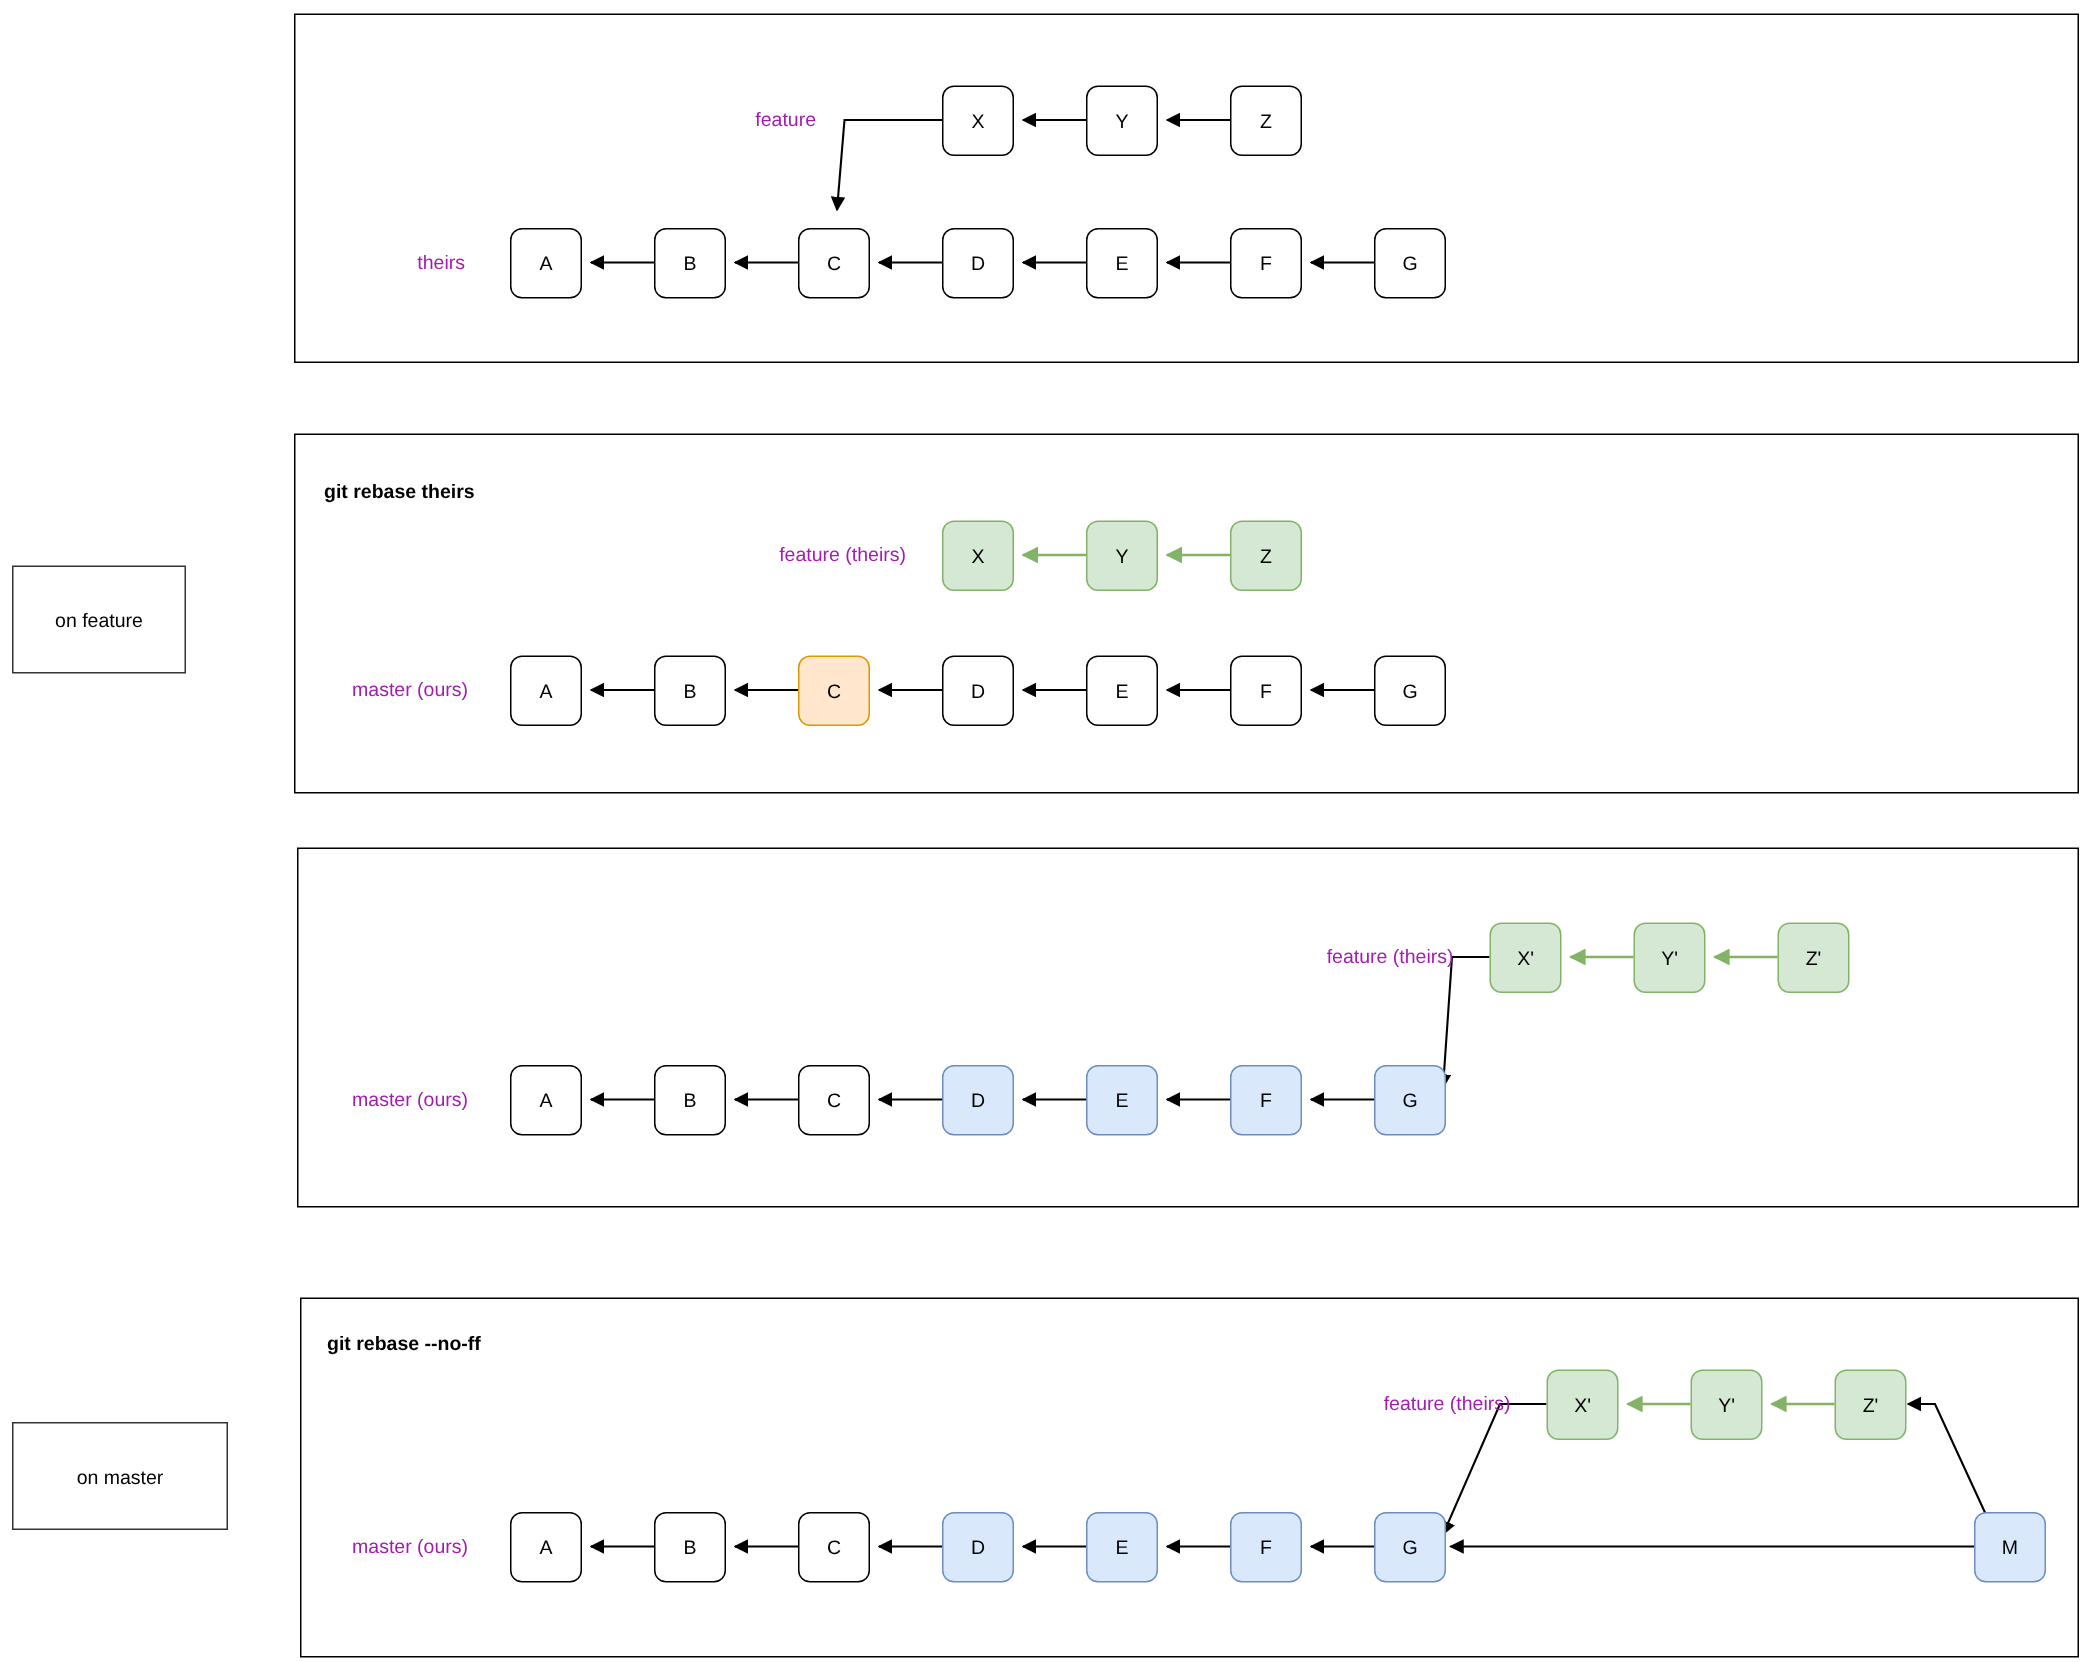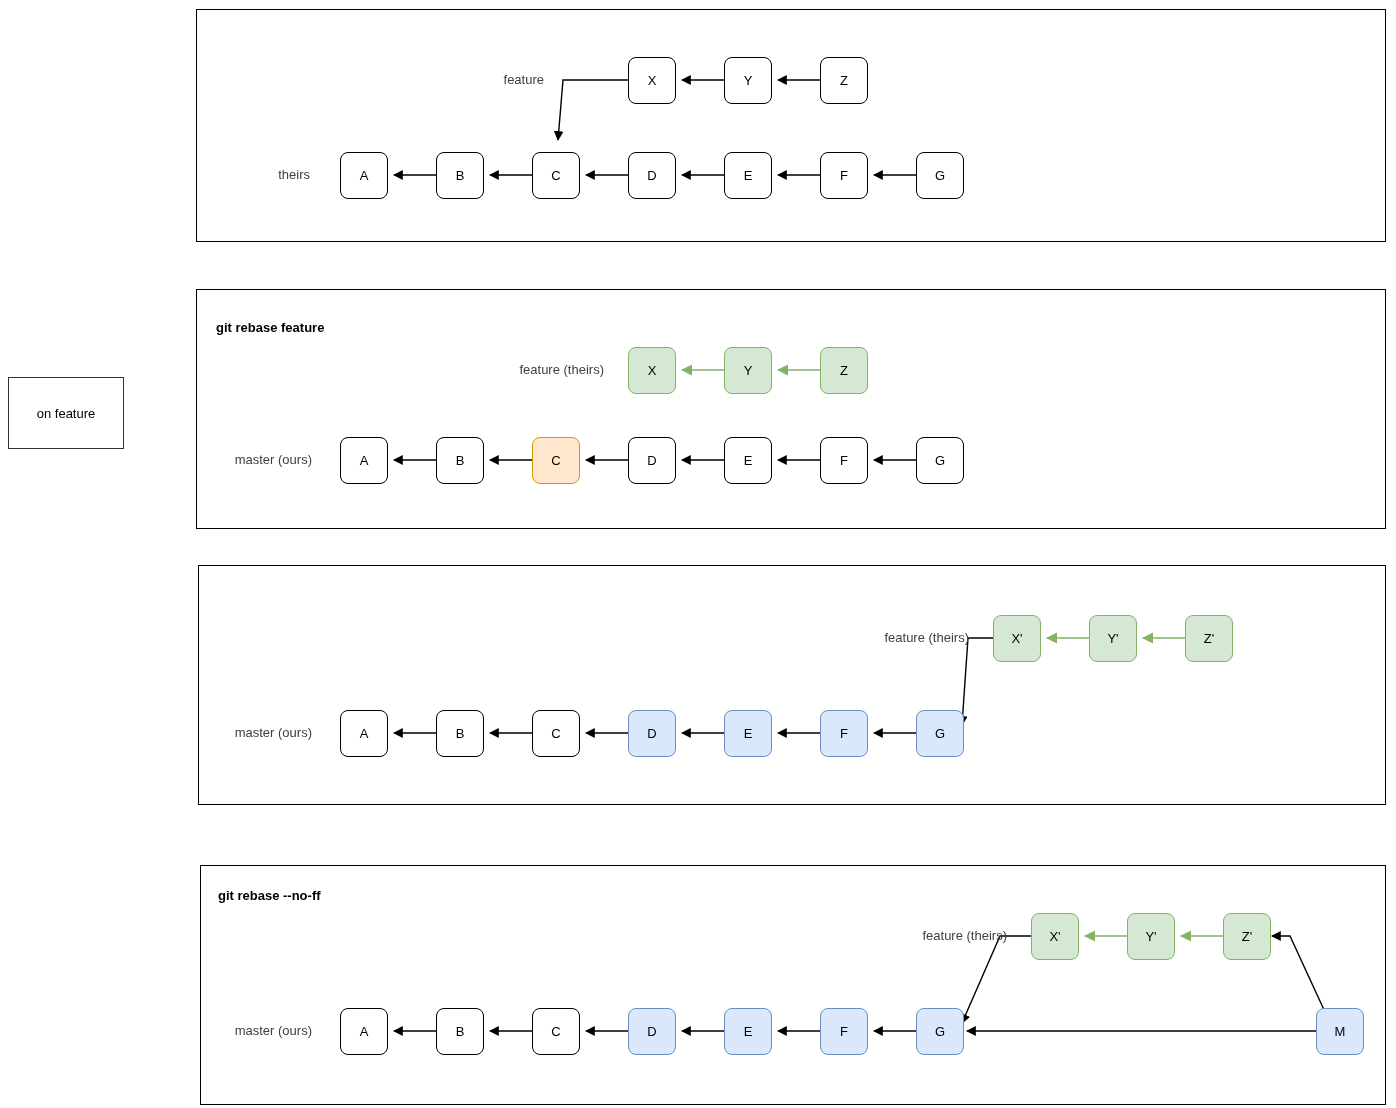--- a/index.html
+++ b/index.html
@@ -62,21 +62,21 @@
     border-color: #6c8ebf;
   }
   .node.yellow {
     background: #ffe6cc;
     border-color: #d79b00;
   }
   
   .label {
     position: absolute;
     font-size: 13px;
-    color: #404040;
+    color: #a21caf;
     white-space: nowrap;
     z-index: 4;
   }
   .label.right-align {
     text-align: right;
   }
   .panel-title {
     position: absolute;
     font-size: 13px;
     font-weight: bold;
@@ -198,21 +198,21 @@
   <div class="node" style="left:724px; top:152px; width:48px; height:47px;">E</div>
   <div class="node" style="left:820px; top:152px; width:48px; height:47px;">F</div>
   <div class="node" style="left:916px; top:152px; width:48px; height:47px;">G</div>
 
   <div class="state-box" style="left:8px; top:377px; width:116px; height:72px;">
     <span>on feature</span>
   </div>
 
   <div class="panel" style="left:196px; top:289px; width:1190px; height:240px;"></div>
 
-  <div class="panel-title" style="left:216px; top:320px;">git rebase feature</div>
+  <div class="panel-title" style="left:216px; top:320px;">git rebase theirs</div>
 
   <div class="label right-align" style="left:440px; top:362px; width:164px;">feature (theirs)</div>
   <div class="label right-align" style="left:148px; top:452px; width:164px;">master (ours)</div>
 
   <div class="node green" style="left:628px; top:347px; width:48px; height:47px;">X</div>
   <div class="node green" style="left:724px; top:347px; width:48px; height:47px;">Y</div>
   <div class="node green" style="left:820px; top:347px; width:48px; height:47px;">Z</div>
 
   <div class="node" style="left:340px; top:437px; width:48px; height:47px;">A</div>
   <div class="node" style="left:436px; top:437px; width:48px; height:47px;">B</div>
@@ -232,20 +232,23 @@
   <div class="node green" style="left:1185px; top:615px; width:48px; height:47px;">Z'</div>
 
   <div class="node" style="left:340px; top:710px; width:48px; height:47px;">A</div>
   <div class="node" style="left:436px; top:710px; width:48px; height:47px;">B</div>
   <div class="node" style="left:532px; top:710px; width:48px; height:47px;">C</div>
   <div class="node blue" style="left:628px; top:710px; width:48px; height:47px;">D</div>
   <div class="node blue" style="left:724px; top:710px; width:48px; height:47px;">E</div>
   <div class="node blue" style="left:820px; top:710px; width:48px; height:47px;">F</div>
   <div class="node blue" style="left:916px; top:710px; width:48px; height:47px;">G</div>
 
+  <div class="state-box" style="left:8px; top:948px; width:144px; height:72px;">
+    <span>on master</span>
+  </div>
 
   <div class="panel" style="left:200px; top:865px; width:1186px; height:240px;"></div>
 
   <div class="panel-title" style="left:218px; top:888px;">git rebase --no-ff</div>
 
   <div class="label right-align" style="left:843px; top:928px; width:164px;">feature (theirs)</div>
   <div class="label right-align" style="left:148px; top:1023px; width:164px;">master (ours)</div>
 
   <div class="node green" style="left:1031px; top:913px; width:48px; height:47px;">X'</div>
   <div class="node green" style="left:1127px; top:913px; width:48px; height:47px;">Y'</div>

